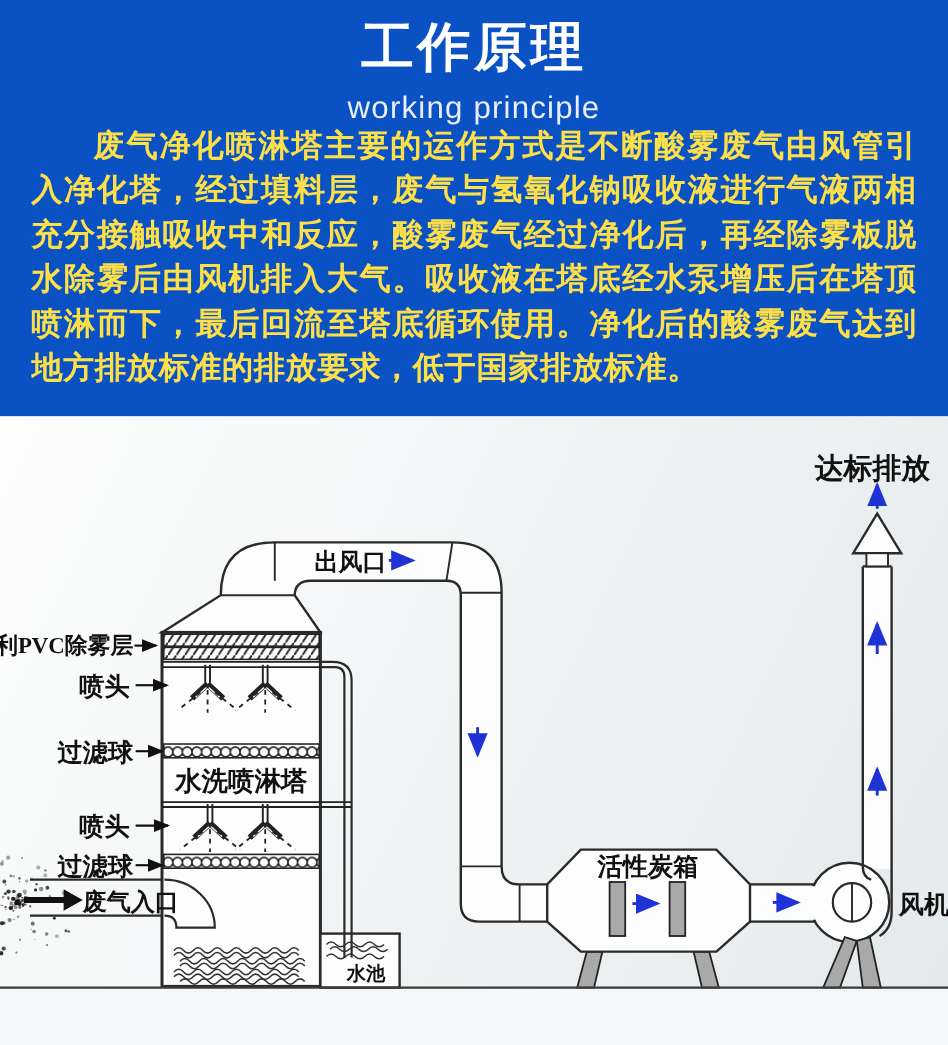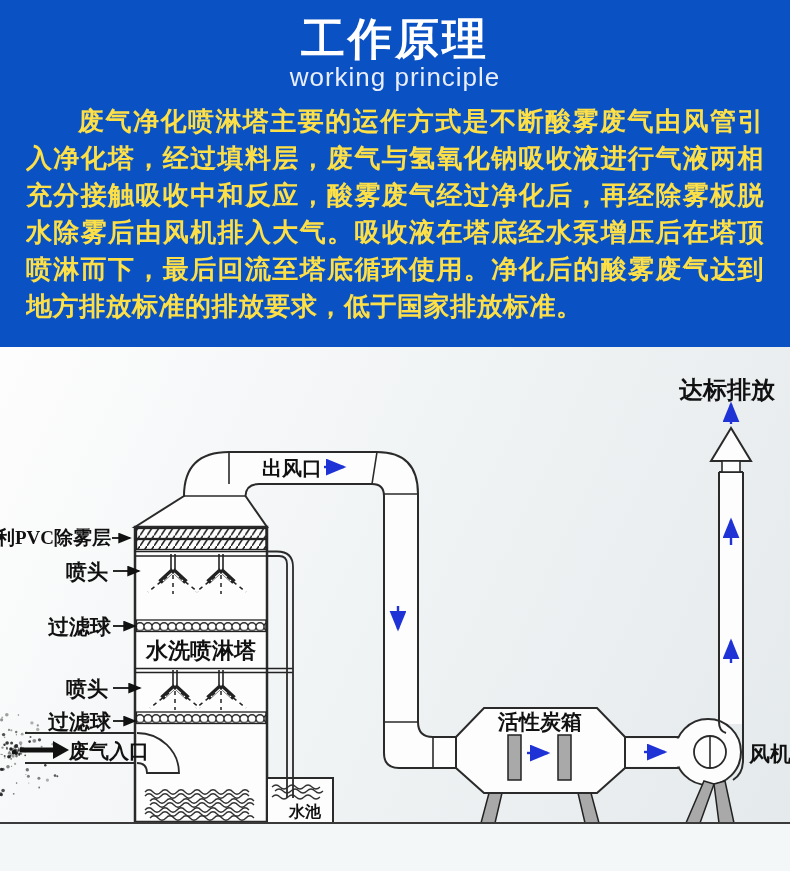--- a/index.html
+++ b/index.html
@@ -2,21 +2,21 @@
 <html><head>
 <meta charset="utf-8">
 <style>
   html,body{margin:0;padding:0;background:#ffffff;}
   .page{position:relative;width:790px;height:871px;overflow:hidden;background:#fff;
         font-family:"Liberation Sans","DejaVu Sans",sans-serif;}
   .header-panel{position:absolute;top:0;left:0;width:790px;height:347px;background:#0a51c4;}
   .header-title{position:absolute;top:10px;left:0;width:100%;text-align:center;
         color:#ffffff;font-size:44px;font-weight:900;letter-spacing:3px;
         font-family:"Liberation Sans","DejaVu Sans",sans-serif;}
-  .header-subtitle{position:absolute;top:62px;left:0;width:100%;text-align:center;
+  .header-subtitle{position:absolute;top:74px;left:0;width:100%;text-align:center;
         color:#e9eef9;font-size:26px;font-weight:300;letter-spacing:1px;}
   .header-paragraph{position:absolute;top:103px;left:26px;width:738px;height:235px;
         color:#fde047;font-size:26px;font-weight:700;line-height:37px;
         text-indent:52px;text-align:justify;letter-spacing:0.5px;overflow:hidden;}
   .diagram{position:absolute;top:347px;left:0;width:790px;height:524px;
         background:linear-gradient(115deg,#fdfdfd 0%,#f1f4f5 45%,#e4e9eb 100%);}
   .diagram svg{display:block;}
   text{font-family:"Liberation Serif","DejaVu Serif",serif;font-weight:bold;fill:#111;}
 </style>
 </head>

